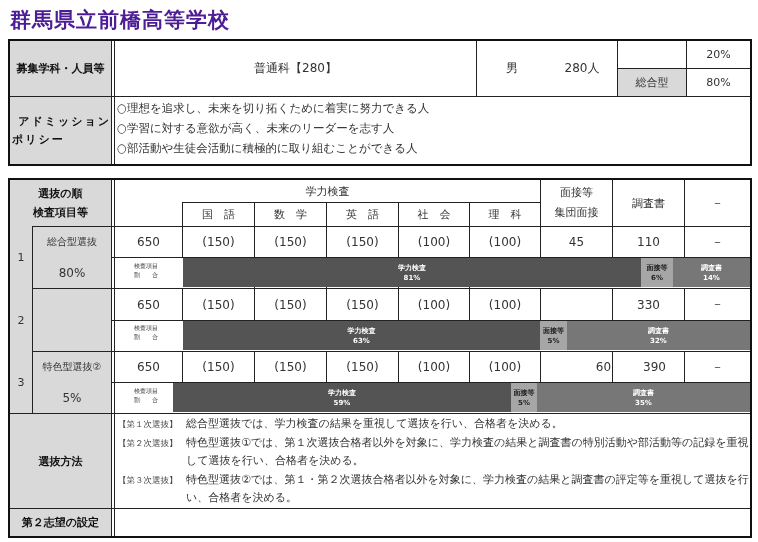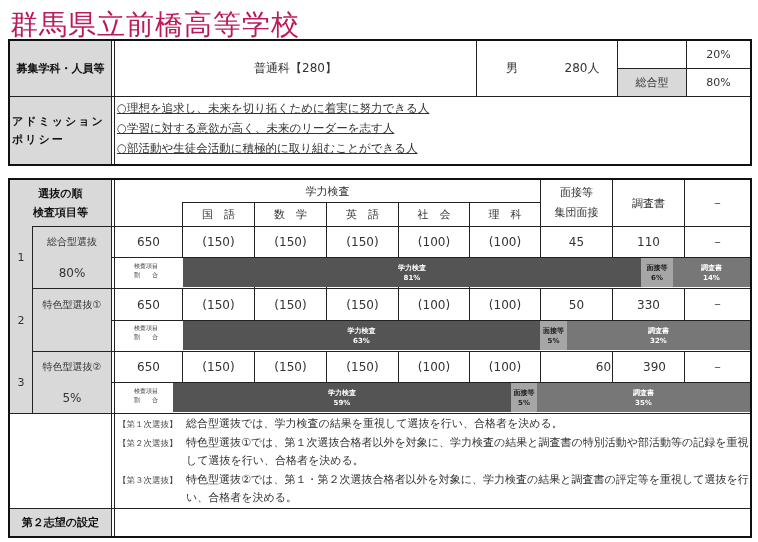--- a/index.html
+++ b/index.html
@@ -1,51 +1,51 @@
 <!DOCTYPE html>
 <html><head>
 <meta charset="utf-8">
 <style>
   * { box-sizing: border-box; margin: 0; padding: 0; }
   html, body { width: 758px; height: 542px; background: #ffffff; overflow: hidden; }
   body { font-family: "DejaVu Sans", "Liberation Sans", sans-serif; color: #333; position: relative; }
-  .title { position: absolute; left: 10px; top: 6px; font-size: 28px; font-weight: normal; color: #be185d; letter-spacing: 1px; }
+  .title { position: absolute; left: 10px; top: 6px; font-size: 21px; font-weight: bold; color: #4c1d95; letter-spacing: 1px; }
 
   .box { position: absolute; border: 2px solid #111; background: #fff; }
   .abs { position: absolute; }
   .lbl { background: #d9d9d9; }
   .vline { position: absolute; width: 1px; background: #222; }
   .hline { position: absolute; height: 1px; background: #222; }
   .dbl-v { position: absolute; width: 4px; border-left: 1px solid #222; border-right: 1px solid #222; background: #fff; }
   .c { display: flex; align-items: center; justify-content: center; text-align: center; }
   .t12 { font-size: 12px; }
   .t11 { font-size: 11px; }
   .b { font-weight: bold; color: #111; }
 
   .bar { position: absolute; display: flex; }
   .seg { display: flex; flex-direction: column; align-items: center; justify-content: center; color: #fff; font-size: 7px; font-weight: bold; line-height: 10px; }
   .seg.academic { background: #545454; }
   .seg.interview { background: #a6a6a6; color: #222; }
   .seg.report { background: #777777; }
   .ratio-lbl { position: absolute; font-size: 6px; line-height: 9px; color: #333; }
 
-  .policy-line { font-size: 11.5px; line-height: 20px; color: #333; white-space: nowrap; text-decoration: underline; }
+  .policy-line { font-size: 11.5px; line-height: 20px; color: #333; white-space: nowrap; }
   .method-line { font-size: 11px; line-height: 18.5px; color: #333; white-space: nowrap; }
   .method-tag { font-size: 8.5px; color: #444; display: inline-block; width: 68px; }
 </style>
 </head>
 <body>
 
 <div class="title">群馬県立前橋高等学校</div>
 
 <div class="box" style="left:8px; top:39px; width:744px; height:127px;">
 
   <div class="abs lbl c t11 b" style="left:0; top:0; width:101px; height:55px;">募集学科・人員等</div>
   <div class="abs lbl" style="left:0; top:56px; width:101px; height:67px; padding:17px 0 0 2px;">
-    <div class="t11 b" style="letter-spacing:2px;">アドミッション</div>
+    <div class="t11 b" style="letter-spacing:2px;text-align:right;">アドミッション</div>
     <div class="t11 b" style="letter-spacing:2px; margin-top:3px;">ポリシー</div>
   </div>
   <div class="dbl-v" style="left:101px; top:0; height:123px;"></div>
   <div class="hline" style="left:0; top:55px; width:740px;"></div>
 
   <div class="abs c t12" style="left:105px; top:0; width:361px; height:55px;">普通科【280】</div>
   <div class="vline" style="left:466px; top:0; height:55px;"></div>
   <div class="abs c t12" style="left:467px; top:0; width:70px; height:55px;">男</div>
   <div class="abs c t12" style="left:537px; top:0; width:70px; height:55px;">280人</div>
   <div class="vline" style="left:607px; top:0; height:55px;"></div>
@@ -72,21 +72,20 @@
   <div class="hline" style="left:22px; top:46px; width:80px;"></div>
   <div class="vline" style="left:22px; top:46px; height:187px;"></div>
 
   <div class="abs c t11" style="left:0; top:46px; width:22px; height:62px;">1</div>
   <div class="abs c t11" style="left:0; top:109px; width:22px; height:62px;">2</div>
   <div class="abs c t11" style="left:0; top:171px; width:22px; height:62px;">3</div>
 
   <div class="abs c" style="left:23px; top:46px; width:78px; height:31px; font-size:10px;">総合型選抜</div>
   <div class="abs c t12" style="left:23px; top:77px; width:78px; height:31px;">80%</div>
   <div class="hline" style="left:22px; top:108px; width:80px;"></div>
-  <div class="abs c" style="left:23px; top:109px; width:78px; height:31px; font-size:10px;">特色型選抜①</div>
   <div class="hline" style="left:22px; top:171px; width:80px;"></div>
   <div class="abs c" style="left:23px; top:172px; width:78px; height:30px; font-size:10px;">特色型選抜②</div>
   <div class="abs c t12" style="left:23px; top:202px; width:78px; height:31px;">5%</div>
 
   <div class="dbl-v" style="left:101px; top:0; height:356px;"></div>
 
   <div class="abs c t11" style="left:105px; top:0; width:425px; height:22px;">学力検査</div>
   <div class="hline" style="left:172px; top:22px; width:358px;"></div>
   <div class="vline" style="left:172px; top:22px; height:24px;"></div>
   <div class="abs c t11" style="left:173px; top:23px; width:71px; height:23px;">国　語</div>
@@ -148,21 +147,20 @@
   <div class="vline" style="left:244px; top:108px; height:32px;"></div>
   <div class="vline" style="left:316px; top:108px; height:32px;"></div>
   <div class="vline" style="left:388px; top:108px; height:32px;"></div>
   <div class="vline" style="left:459px; top:108px; height:32px;"></div>
   <div class="abs c t12" style="left:173px; top:109px; width:71px; height:31px;">(150)</div>
   <div class="abs c t12" style="left:245px; top:109px; width:71px; height:31px;">(150)</div>
   <div class="abs c t12" style="left:317px; top:109px; width:71px; height:31px;">(150)</div>
   <div class="abs c t12" style="left:389px; top:109px; width:70px; height:31px;">(100)</div>
   <div class="abs c t12" style="left:460px; top:109px; width:70px; height:31px;">(100)</div>
   <div class="vline" style="left:530px; top:108px; height:32px;"></div>
-  <div class="abs c t12" style="left:531px; top:109px; width:71px; height:31px;">50</div>
   <div class="vline" style="left:602px; top:108px; height:32px;"></div>
   <div class="abs c t12" style="left:603px; top:109px; width:71px; height:31px;">330</div>
   <div class="vline" style="left:674px; top:108px; height:32px;"></div>
   <div class="abs c t12" style="left:675px; top:109px; width:65px; height:31px;">－</div>
   <div class="hline" style="left:102px; top:140px; width:638px;"></div>
   <div class="ratio-lbl" style="left:124px; top:143px;">
     <div>検査項目</div>
     <div>割　　合</div>
   </div>
   <div class="bar" style="left:173px; top:141px; width:567px; height:29px;">
@@ -212,20 +210,21 @@
         <span>面接等</span>
         <span>5%</span>
       </div>
     <div class="seg report" style="width:213px;">
         <span>調査書</span>
         <span>35%</span>
       </div>
   </div>
   <div class="hline" style="left:0; top:233px; width:740px;"></div>
 
+  <div class="abs lbl c t11 b" style="left:0; top:234px; width:101px; height:94px;">選抜方法</div>
   <div class="abs" style="left:108px; top:235px;">
     <div class="method-line"><span class="method-tag">【第１次選抜】</span><span>総合型選抜では、学力検査の結果を重視して選抜を行い、合格者を決める。</span></div>
     <div class="method-line"><span class="method-tag">【第２次選抜】</span><span>特色型選抜①では、第１次選抜合格者以外を対象に、学力検査の結果と調査書の特別活動や部活動等の記録を重視</span></div>
     <div class="method-line"><span class="method-tag"></span><span>して選抜を行い、合格者を決める。</span></div>
     <div class="method-line"><span class="method-tag">【第３次選抜】</span><span>特色型選抜②では、第１・第２次選抜合格者以外を対象に、学力検査の結果と調査書の評定等を重視して選抜を行</span></div>
     <div class="method-line"><span class="method-tag"></span><span>い、合格者を決める。</span></div>
   </div>
   <div class="hline" style="left:0; top:328px; width:740px;"></div>
 
   <div class="abs lbl c t11 b" style="left:0; top:329px; width:101px; height:27px;">第２志望の設定</div>

